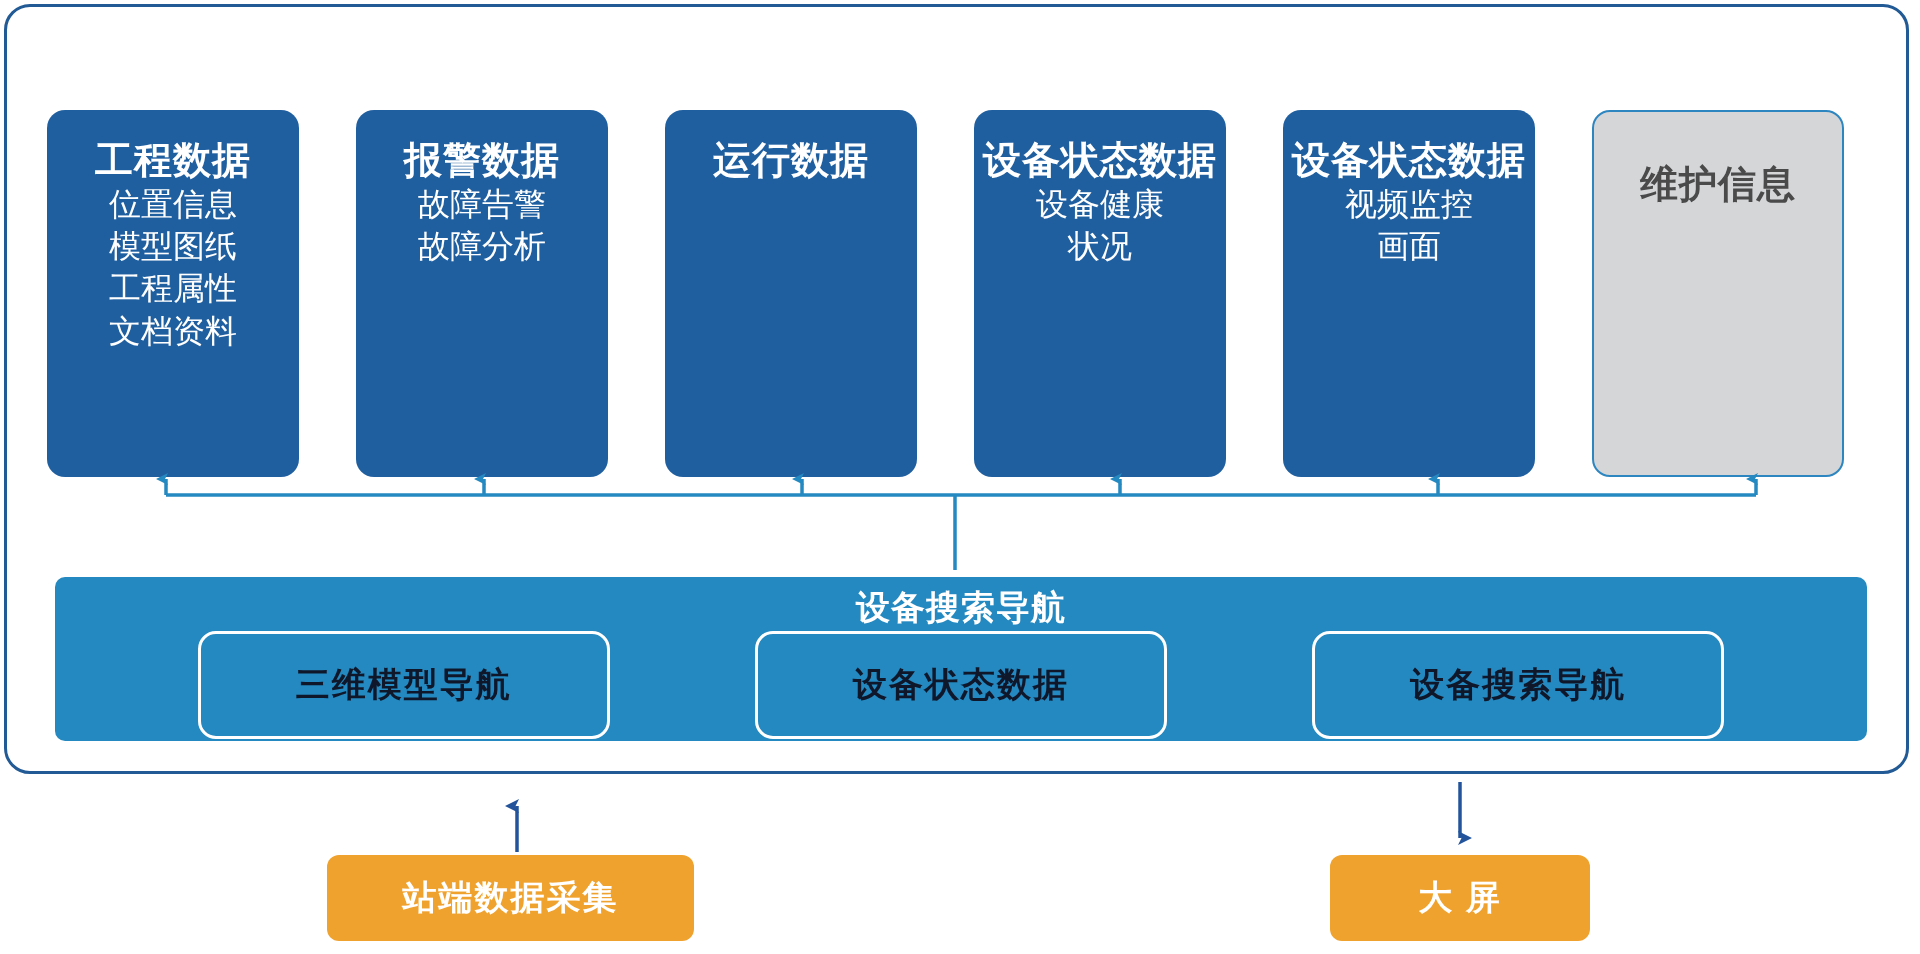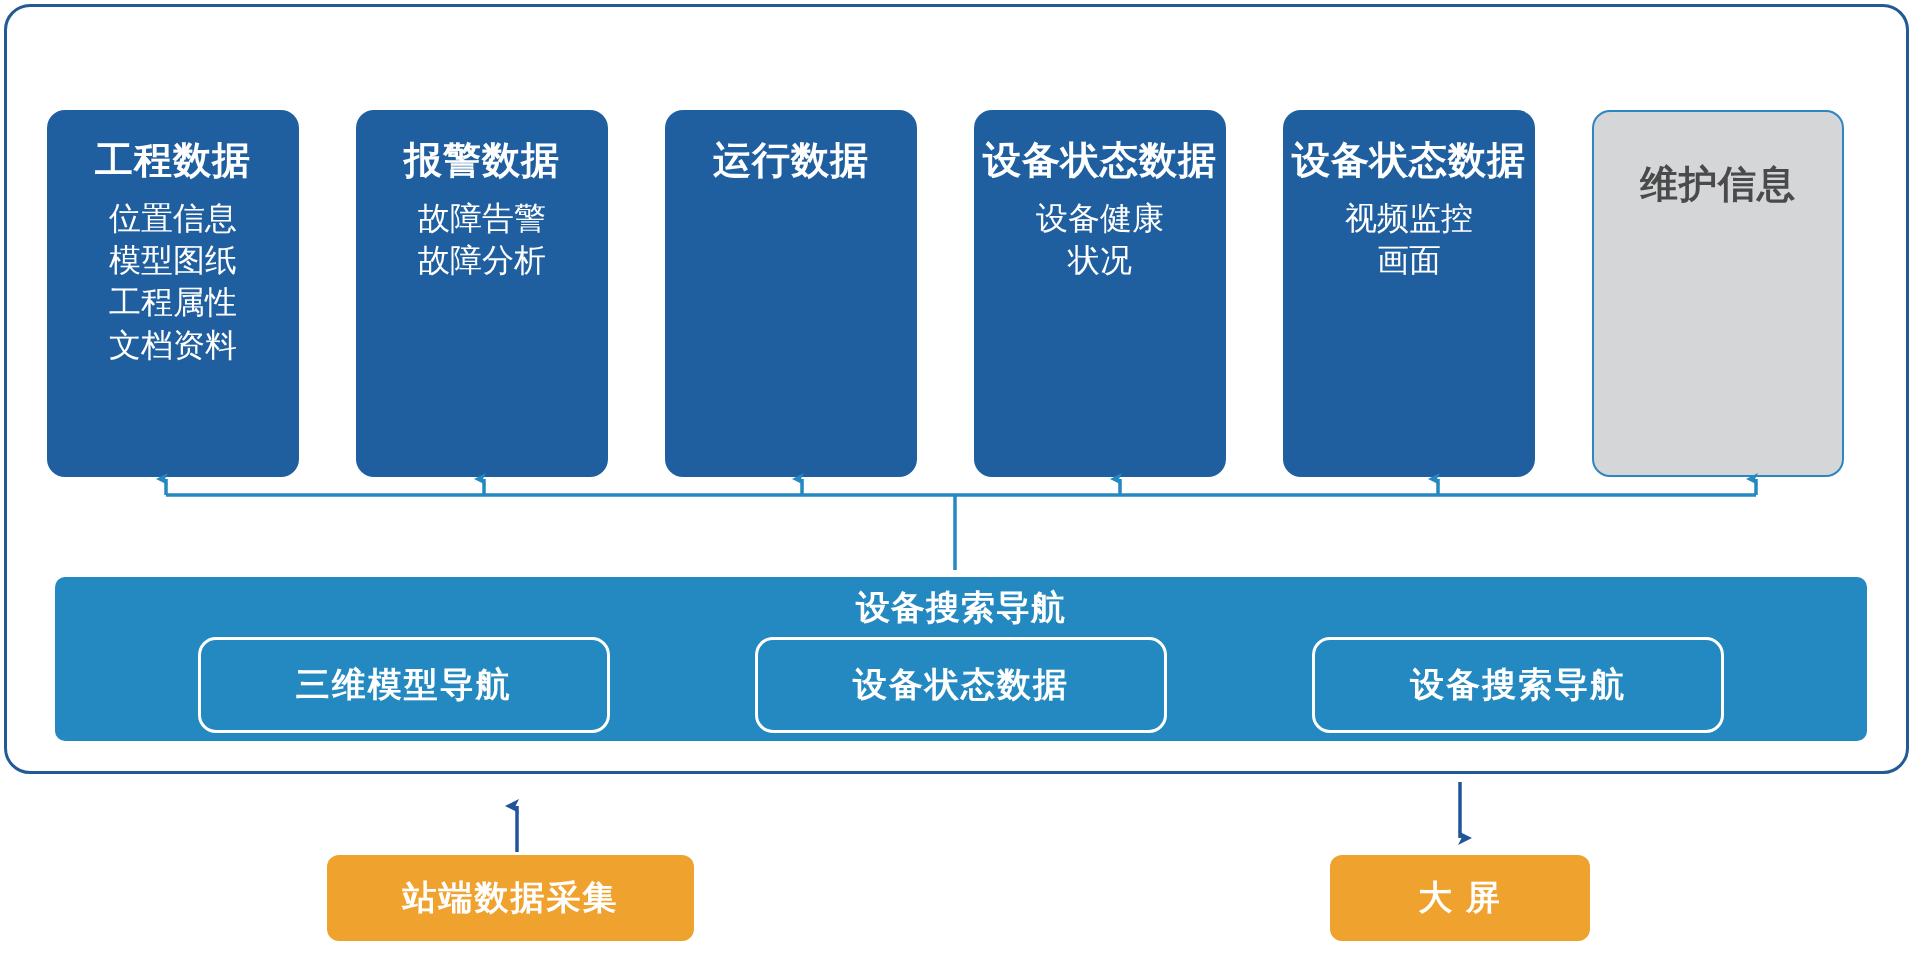--- a/index.html
+++ b/index.html
@@ -74,21 +74,20 @@
     color: #4a4a4a;
   }
   .card-title {
     font-size: 38px;
     font-weight: bold;
     line-height: 1.18;
     text-align: center;
     letter-spacing: 1px;
   }
   .card-items {
-    margin-top: 14px;
     font-size: 32px;
     line-height: 1.32;
     text-align: center;
     font-weight: normal;
   }
   .card-item { white-space: nowrap; }
   .card-disabled .card-title { margin-top: 22px; }
 
   
   #connector-layer {
@@ -129,26 +128,26 @@
     width: 100%;
     height: 92px;
     display: flex;
     justify-content: space-around;
     align-items: center;
     padding: 0 70px;
     box-sizing: border-box;
   }
   .nav-button {
     width: 412px;
-    height: 96px;
+    height: 108px;
     box-sizing: border-box;
     border: 3px solid #ffffff;
     border-radius: 18px;
     background: transparent;
-    color: #ffffff;
+    color: #0f172a;
     font-size: 34px;
     font-weight: bold;
     letter-spacing: 2px;
     display: flex;
     align-items: center;
     justify-content: center;
     font-family: Liberation Mono, monospace;
     cursor: pointer;
   }
 

